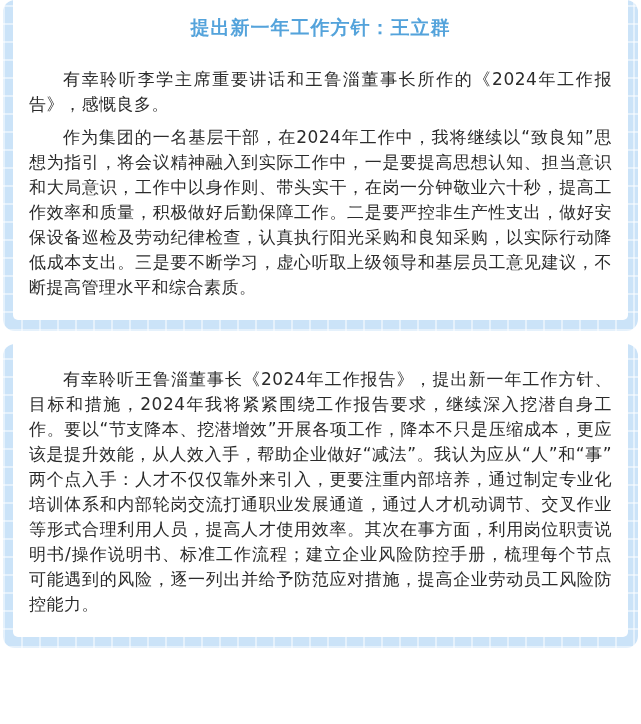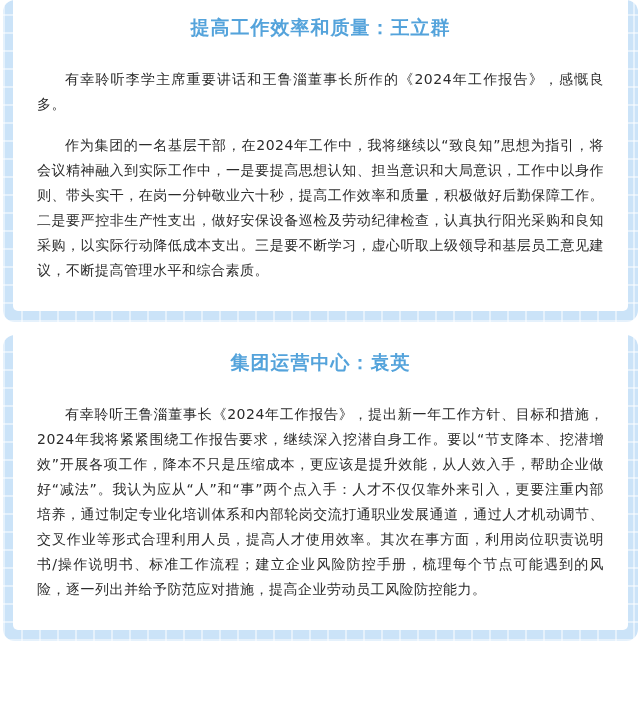--- a/index.html
+++ b/index.html
@@ -41,42 +41,41 @@
   .section-title {
     margin: 0 0 28px 0;
     text-align: center;
     font-size: 19px;
     line-height: 24px;
     font-weight: bold;
     color: #54a3db;
     letter-spacing: 1px;
   }
   .body-paragraph {
-    margin: 16px;
-    font-size: 14px;
+    margin: 8px;
+    font-size: 17px;
     line-height: 25px;
     color: #2b2b2b;
     text-align: justify;
     text-indent: 2em;
     letter-spacing: 0.5px;
   }
 </style>
 </head>
 <body>
 
 <div class="page">
 
   <div class="card">
     <div class="card-inner">
-      <h2 class="section-title">提高工作效率和质量：王立群</h2>
+      <h2 class="section-title">提出新一年工作方针：王立群</h2>
       <p class="body-paragraph">有幸聆听李学主席重要讲话和王鲁淄董事长所作的《2024年工作报告》，感慨良多。</p>
       <p class="body-paragraph">作为集团的一名基层干部，在2024年工作中，我将继续以“致良知”思想为指引，将会议精神融入到实际工作中，一是要提高思想认知、担当意识和大局意识，工作中以身作则、带头实干，在岗一分钟敬业六十秒，提高工作效率和质量，积极做好后勤保障工作。二是要严控非生产性支出，做好安保设备巡检及劳动纪律检查，认真执行阳光采购和良知采购，以实际行动降低成本支出。三是要不断学习，虚心听取上级领导和基层员工意见建议，不断提高管理水平和综合素质。</p>
     </div>
   </div>
 
   <div class="card">
     <div class="card-inner">
-      <h2 class="section-title">集团运营中心：袁英</h2>
       <p class="body-paragraph">有幸聆听王鲁淄董事长《2024年工作报告》，提出新一年工作方针、目标和措施，2024年我将紧紧围绕工作报告要求，继续深入挖潜自身工作。要以“节支降本、挖潜增效”开展各项工作，降本不只是压缩成本，更应该是提升效能，从人效入手，帮助企业做好“减法”。我认为应从“人”和“事”两个点入手：人才不仅仅靠外来引入，更要注重内部培养，通过制定专业化培训体系和内部轮岗交流打通职业发展通道，通过人才机动调节、交叉作业等形式合理利用人员，提高人才使用效率。其次在事方面，利用岗位职责说明书/操作说明书、标准工作流程；建立企业风险防控手册，梳理每个节点可能遇到的风险，逐一列出并给予防范应对措施，提高企业劳动员工风险防控能力。</p>
     </div>
   </div>
 
 </div>
 
 </body></html>

